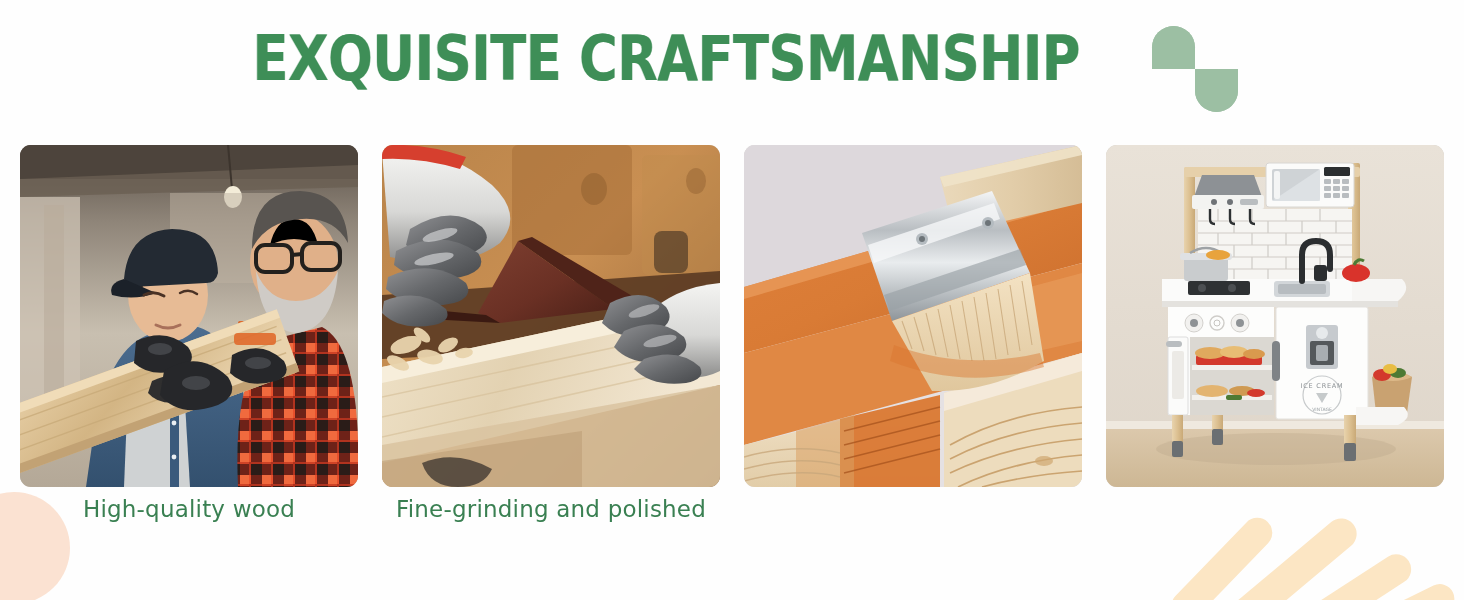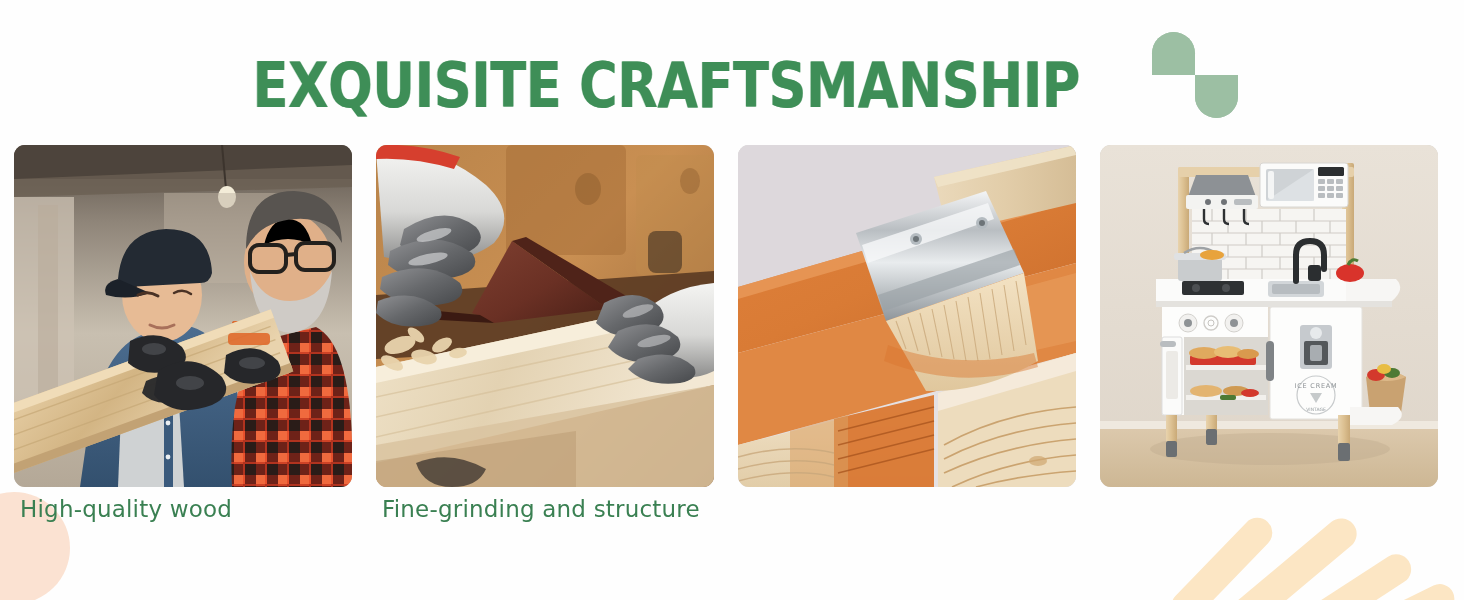--- a/index.html
+++ b/index.html
@@ -25,21 +25,21 @@
     width:300px; height:120px;
   }
   .ray {
     position:absolute; border-radius:40px;
     background:#fce6c4; transform-origin:0% 50%;
   }
 
   
   .header {
     position:absolute; left:0; top:26px; width:1464px; height:92px;
-    display:flex; align-items:flex-end; justify-content:center; gap:46px;
+    display:flex; align-items:flex-start; justify-content:center; gap:46px;
     z-index:2;
   }
   .banner-title {
     font-family:"DejaVu Sans", sans-serif;
     font-size:56px; font-weight:700;
     letter-spacing:-0.5px;
     color:#3e8e57;
     white-space:nowrap;
     transform:scaleX(0.94) scaleY(1.12);
     transform-origin:center center;
@@ -56,42 +56,42 @@
   }
   .petal.p1 { left:43px; top:0;  border-radius:0 43px 43px 0;
               transform-origin:0 100%; transform:rotate(-90deg); }
   .petal.p2 { left:43px; top:43px; border-radius:0 0 43px 43px; }
   .petal.p3 { left:0; top:43px; border-radius:43px 0 0 43px;
               transform-origin:100% 0; transform:rotate(-90deg); }
   .petal.p4 { left:0; top:0; border-radius:43px 43px 0 0; }
 
   
   .card-row {
-    position:absolute; left:14px; top:145px;
+    position:absolute; left:20px; top:145px;
     width:1424px; height:342px;
     display:flex; gap:24px;
     z-index:2;
     border-radius:30px;
   }
   .feature-card { width:338px; height:342px; position:relative; flex:none; }
   .photo {
     width:100%; height:100%;
     border-radius:11px; overflow:hidden; position:relative;
     background:#cfcac2;
   }
   .photo > svg { display:block; width:100%; height:100%; }
 
   
   .caption-row {
     position:absolute; left:20px; top:496px;
     width:1424px; display:flex; gap:24px;
     z-index:2;
   }
   .caption {
-    width:338px; flex:none; text-align:left;
+    width:338px; flex:none; text-align:center;
     font-family:"DejaVu Sans", sans-serif;
     font-size:23px; font-weight:400; letter-spacing:0.2px;
     color:#3a8052; white-space:nowrap;
   }
 </style>
 </head>
 <body>
 
 <div class="deco-layer">
   <div class="peach-circle"></div>
@@ -604,14 +604,14 @@
         <rect x="106" y="284" width="11" height="16" rx="2" fill="#6b6f72"></rect>
         <rect x="238" y="270" width="12" height="44" fill="url(#woodpost4)"></rect>
         <rect x="238" y="298" width="12" height="18" rx="2" fill="#6b6f72"></rect>
       </svg>
     </div>
   </div>
 </div>
 
 <div class="caption-row">
   <div class="caption">High-quality wood</div>
-  <div class="caption">Fine-grinding and structure</div>
+  <div class="caption">Fine-grinding and polished</div>
 </div>
 
 </body></html>

